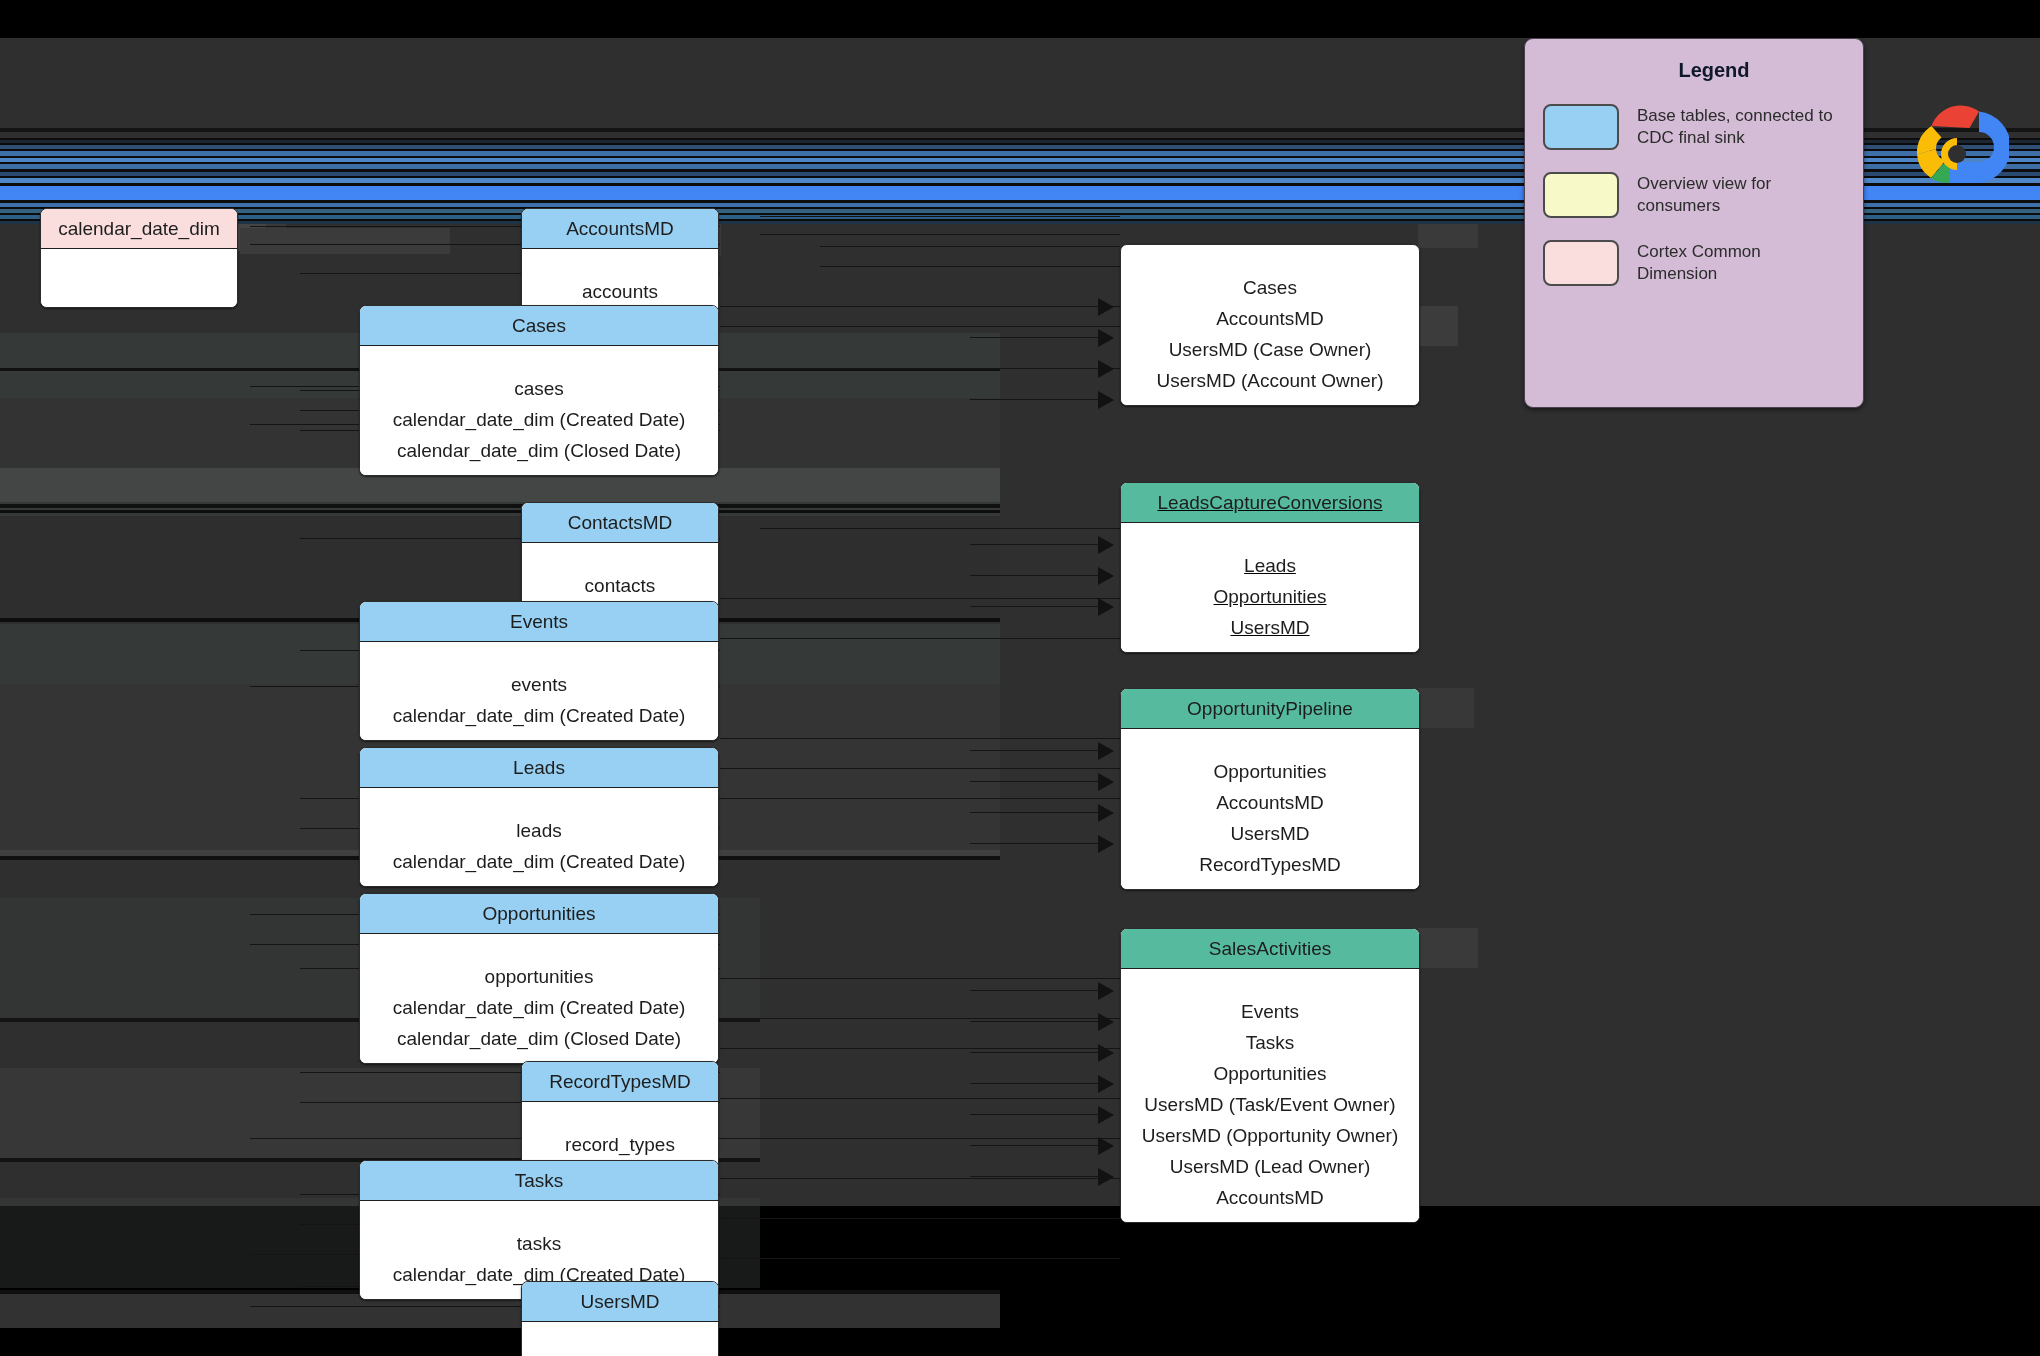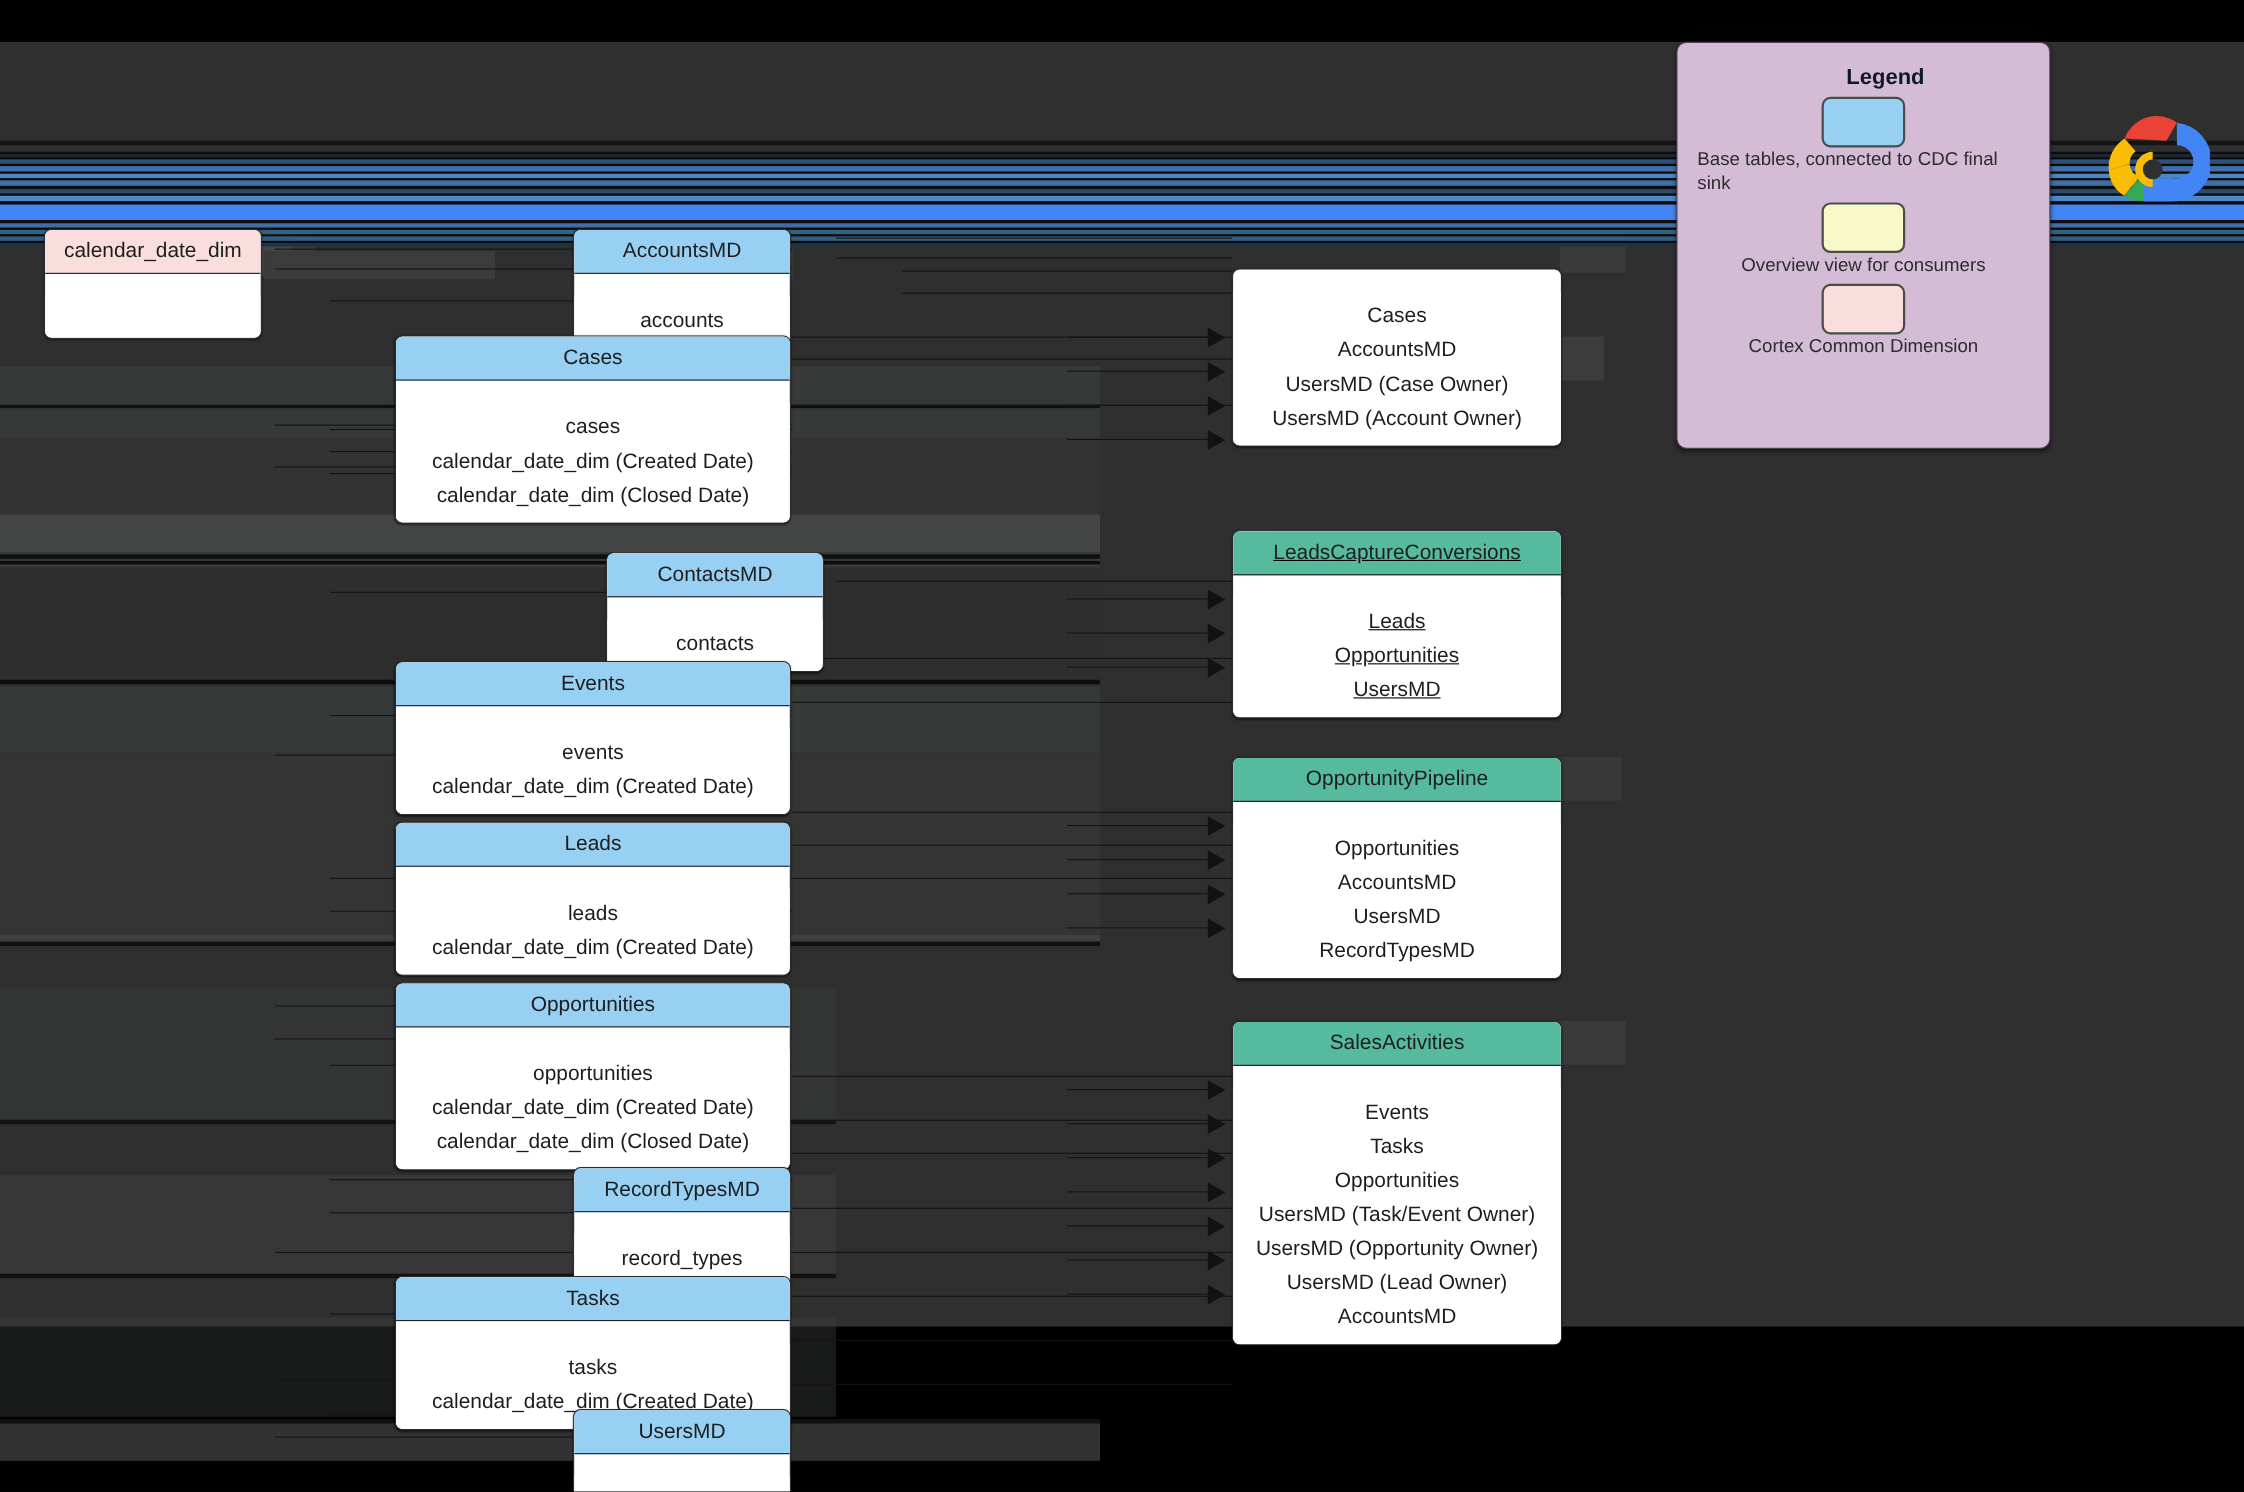--- a/index.html
+++ b/index.html
@@ -36,21 +36,21 @@
   .ent.view  .hdr{background:#56bb9e;}
   .ent.dim   .hdr{background:#fadede;}
   .ent.empty .body{height:38px;padding:0;}
 
   
   #legend{position:absolute;left:1524px;top:38px;width:338px;height:368px;
           background:#d4bcd6;border:1px solid #4d4150;border-radius:9px;
           box-shadow:0 2px 4px rgba(0,0,0,.5);}
   #legend .lg-title{font-size:20px;font-weight:bold;color:#0f172a;text-align:center;
                     margin:20px 0 0 40px;}
-  .lg-row{display:flex;align-items:center;padding:0 18px;margin-top:6px;flex-direction:column;}
+  .lg-row{display:flex;align-items:center;gap:18px;padding:0 18px;margin-top:22px;}
   .lg-sw{width:72px;height:42px;border:2px solid #4b4b4b;border-radius:8px;flex:none;}
   .lg-tx{font-size:17px;line-height:22px;color:#2b2b2b;}
 
   
   #gcp{position:absolute;left:1905px;top:98px;width:104px;height:96px;}
 </style>
 </head>
 <body>
 
 <div id="canvas">
@@ -222,21 +222,21 @@
           </div>
         </div>
         <div class="ent base" style="left: 359px; top: 267px; width: 358px;">
           <div class="hdr">Cases</div>
           <div class="body">
             <div class="row">cases</div>
             <div class="row">calendar_date_dim (Created Date)</div>
             <div class="row">calendar_date_dim (Closed Date)</div>
           </div>
         </div>
-        <div class="ent base" style="left: 551px; top: 464px; width: 196px;">
+        <div class="ent base" style="left: 521px; top: 464px; width: 196px;">
           <div class="hdr">ContactsMD</div>
           <div class="body">
             <div class="row">contacts</div>
           </div>
         </div>
         <div class="ent base" style="left: 359px; top: 563px; width: 358px;">
           <div class="hdr">Events</div>
           <div class="body">
             <div class="row">events</div>
             <div class="row">calendar_date_dim (Created Date)</div>

